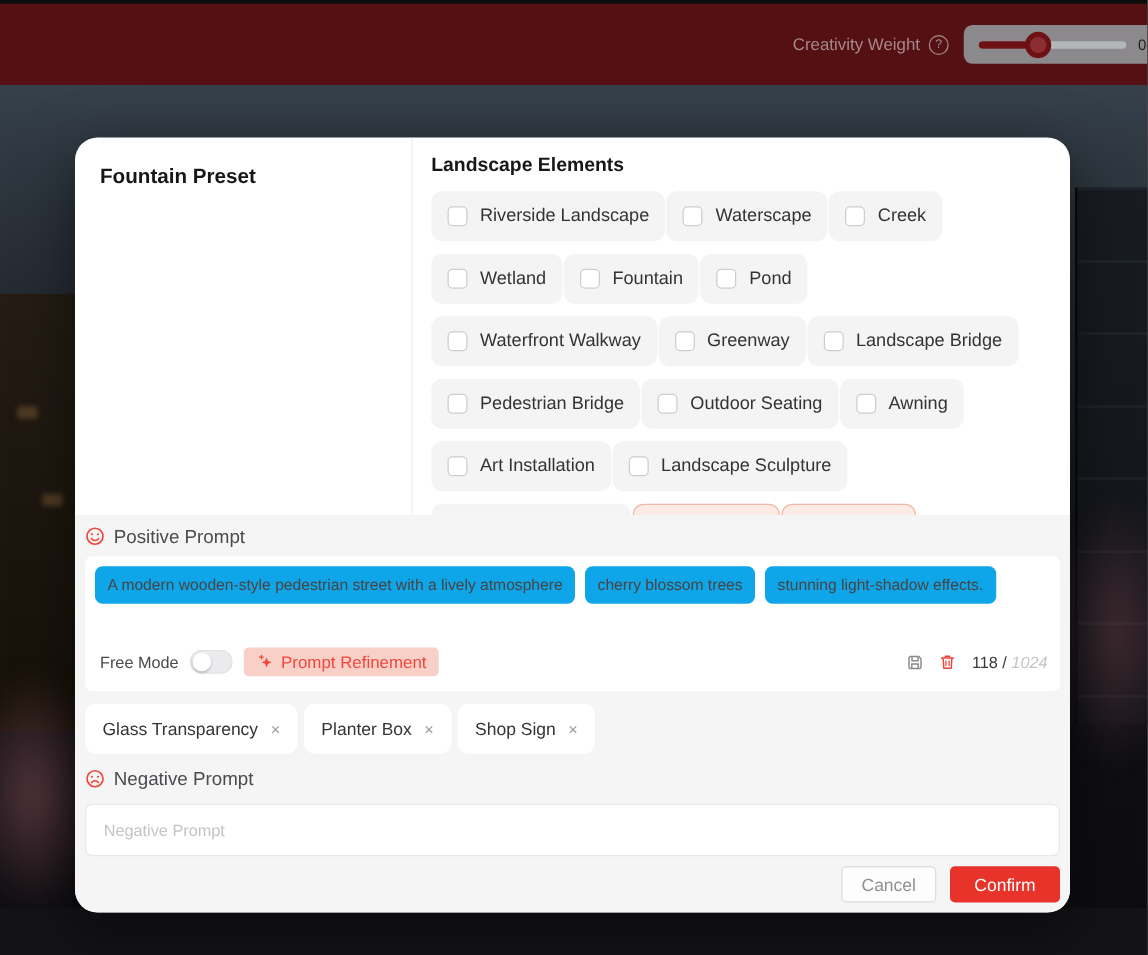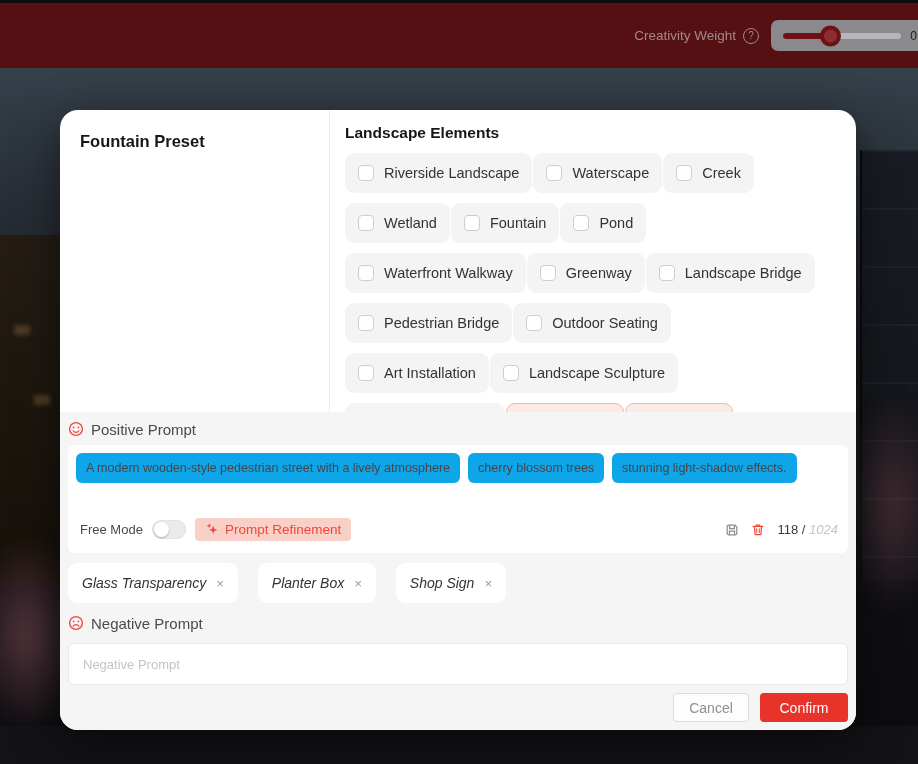--- a/index.html
+++ b/index.html
@@ -95,21 +95,21 @@
   .toggle .knob { position:absolute; left:2px; top:2px; width:15px; height:15px;
     background:#fff; border-radius:50%; box-shadow:0 1px 2px rgba(0,0,0,0.25); }
   .refine-btn { display:flex; align-items:center; gap:5px; background:#f9d0c8;
     color:#f2463b; border:none; font-size:13.5px; padding:4px 10px; border-radius:4px;
     cursor:pointer; font-family:inherit; }
   .ef-right { display:flex; align-items:center; gap:10px; }
   .icon-btn { cursor:pointer; display:inline-flex; }
   .counter { font-size:13px; color:#3a3a3d; margin-left:2px; }
   .counter .limit { color:#c4c4c9;font-style:italic; }
 
-  .keywords { display:flex; gap:20px; margin:10px 0 9px 0;font-style:italic; }
+  .keywords { display:flex; gap:5px; margin:10px 0 9px 0; }
   .kw-chip { display:flex; align-items:center; height:40px; background:#fff;
     border-radius:9px; padding:0 14px; font-size:14px; color:#333336; cursor:pointer; }
   .kw-chip .x { color:#9a9aa0; font-size:13px; margin-left:10px; cursor:pointer; }
 
   .neg-input { width:100%; height:42px; border:1px solid #e8e8ea; border-radius:6px;
     background:#fff; padding:0 14px; font-size:13px; color:#333; outline:none;
     font-family:inherit; margin:4px 0 0 0; }
   .neg-input::placeholder { color:#c3c3c8; }
 
   .footer { display:flex; justify-content:flex-end; gap:11px; margin-top:8px; }
@@ -200,20 +200,24 @@
               </div>
             </div>
             <div class="chip-row">
               <div class="el-chip">
                 <span class="cb"></span>
                 <span>Pedestrian Bridge</span>
               </div>
               <div class="el-chip">
                 <span class="cb"></span>
                 <span>Outdoor Seating</span>
+              </div>
+              <div class="el-chip">
+                <span class="cb"></span>
+                <span>Awning</span>
               </div>
             </div>
             <div class="chip-row">
               <div class="el-chip">
                 <span class="cb"></span>
                 <span>Art Installation</span>
               </div>
               <div class="el-chip">
                 <span class="cb"></span>
                 <span>Landscape Sculpture</span>

